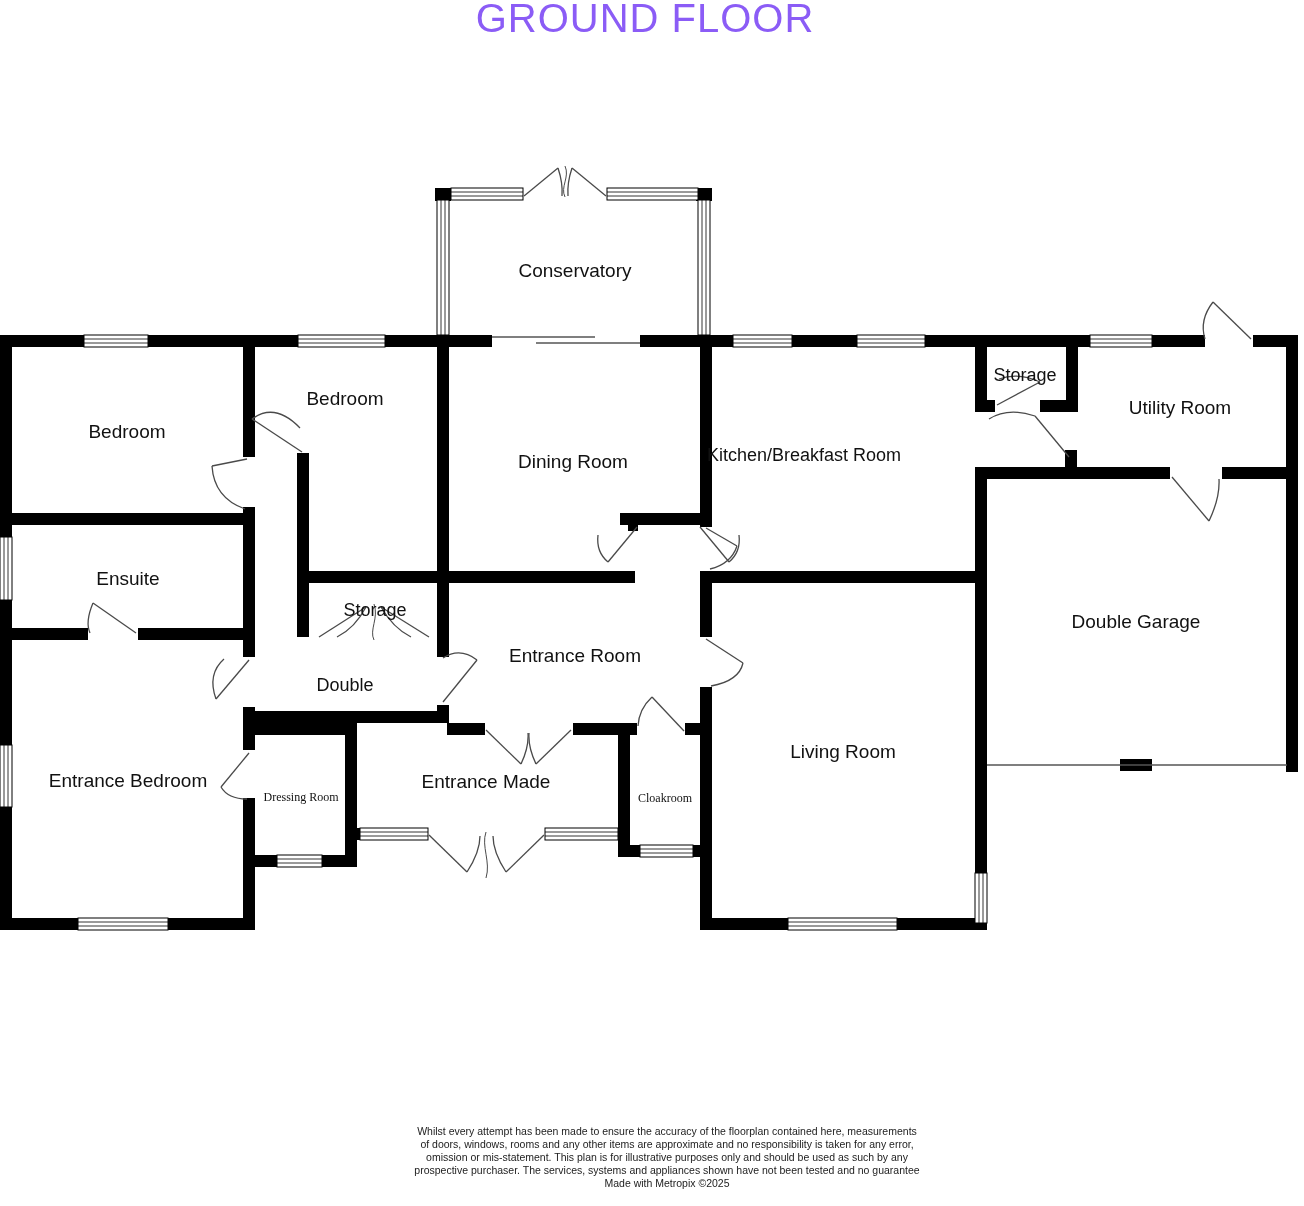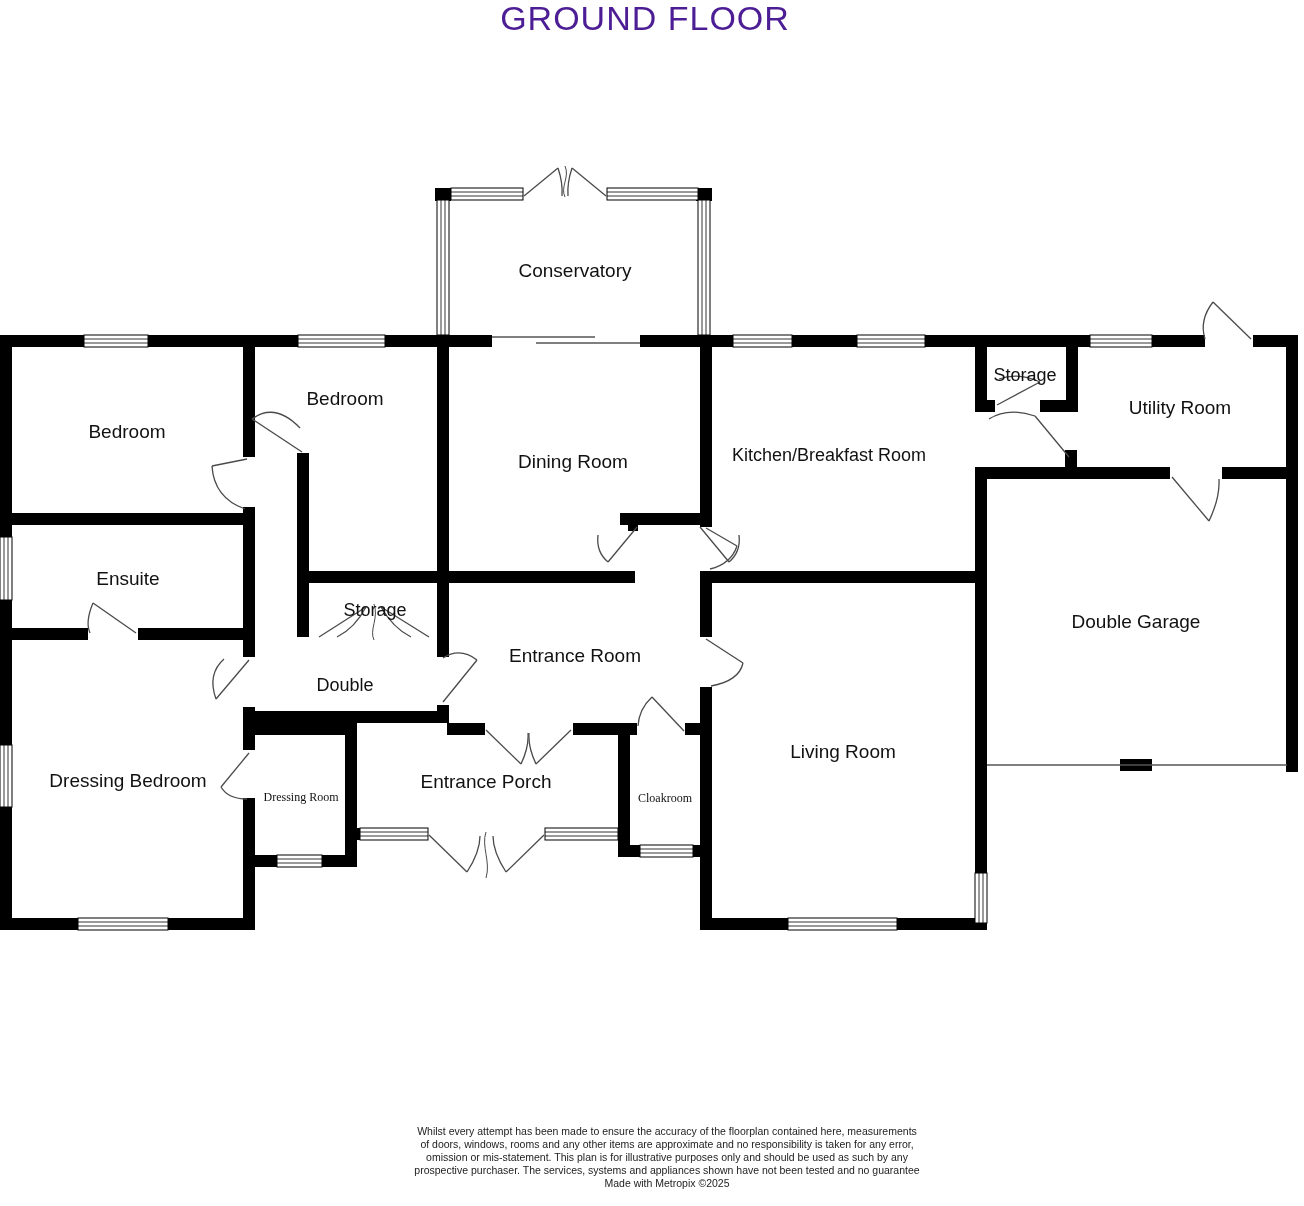--- a/index.html
+++ b/index.html
@@ -1,20 +1,20 @@
 <!DOCTYPE html>
 <html><head>
 <meta charset="utf-8">
 <style>
   html,body{margin:0;padding:0;background:#ffffff;}
   .plan{position:relative;width:1304px;height:1206px;background:#ffffff;overflow:hidden;
         font-family:"Liberation Sans","DejaVu Sans",sans-serif;color:#111111;}
   .plan svg{position:absolute;left:0;top:0;}
   .title{position:absolute;left:645px;top:0px;transform:translateX(-50%);
-         font-size:34px;line-height:36px;letter-spacing:1px;color:#4c1d95;white-space:nowrap;}
+         font-size:40px;line-height:36px;letter-spacing:1px;color:#8b5cf6;white-space:nowrap;}
   .lbl{position:absolute;transform:translate(-50%,-50%);font-size:19px;color:#111;
        white-space:nowrap;}
   .lbl.small{font-size:12px;font-family:Liberation Serif, serif;}
   .lbl.mid{font-size:18px;}
   .disclaimer{position:absolute;left:15px;top:1125px;width:1304px;text-align:center;
               font-size:10.5px;line-height:13px;color:#222;}
 </style>
 </head>
 <body>
 
@@ -321,31 +321,31 @@
           <path d="M506,872 Q493,852 493,836"></path>
         <path d="M486,832 C481,846 491,862 486,878" stroke-width="1"></path>
       </g>
     </g>
   </svg>
 
   <div class="lbl" style="left:575px;top:271px">Conservatory</div>
   <div class="lbl" style="left:127px;top:432px">Bedroom</div>
   <div class="lbl" style="left:345px;top:399px">Bedroom</div>
   <div class="lbl" style="left:573px;top:462px">Dining Room</div>
-  <div class="lbl mid" style="left:829px;top:455px">Kitchen/Breakfast Room</div>
+  <div class="lbl mid" style="left:804px;top:455px">Kitchen/Breakfast Room</div>
   <div class="lbl mid" style="left:1025px;top:375px">Storage</div>
   <div class="lbl" style="left:1180px;top:408px">Utility Room</div>
   <div class="lbl" style="left:128px;top:579px">Ensuite</div>
   <div class="lbl mid" style="left:375px;top:610px">Storage</div>
   <div class="lbl mid" style="left:345px;top:685px">Double</div>
   <div class="lbl" style="left:575px;top:656px">Entrance Room</div>
   <div class="lbl" style="left:1136px;top:622px">Double Garage</div>
-  <div class="lbl" style="left:128px;top:781px">Dressing Bedroom</div>
+  <div class="lbl" style="left:128px;top:781px">Entrance Bedroom</div>
   <div class="lbl small" style="left:301px;top:797px">Dressing Room</div>
-  <div class="lbl" style="left:486px;top:782px">Entrance Porch</div>
+  <div class="lbl" style="left:486px;top:782px">Entrance Made</div>
   <div class="lbl small" style="left:665px;top:798px">Cloakroom</div>
   <div class="lbl" style="left:843px;top:752px">Living Room</div>
 
   <div class="disclaimer">
     <div>Whilst every attempt has been made to ensure the accuracy of the floorplan contained here, measurements</div>
     <div>of doors, windows, rooms and any other items are approximate and no responsibility is taken for any error,</div>
     <div>omission or mis-statement. This plan is for illustrative purposes only and should be used as such by any</div>
     <div>prospective purchaser. The services, systems and appliances shown have not been tested and no guarantee</div>
     <div>Made with Metropix ©2025</div>
   </div>

